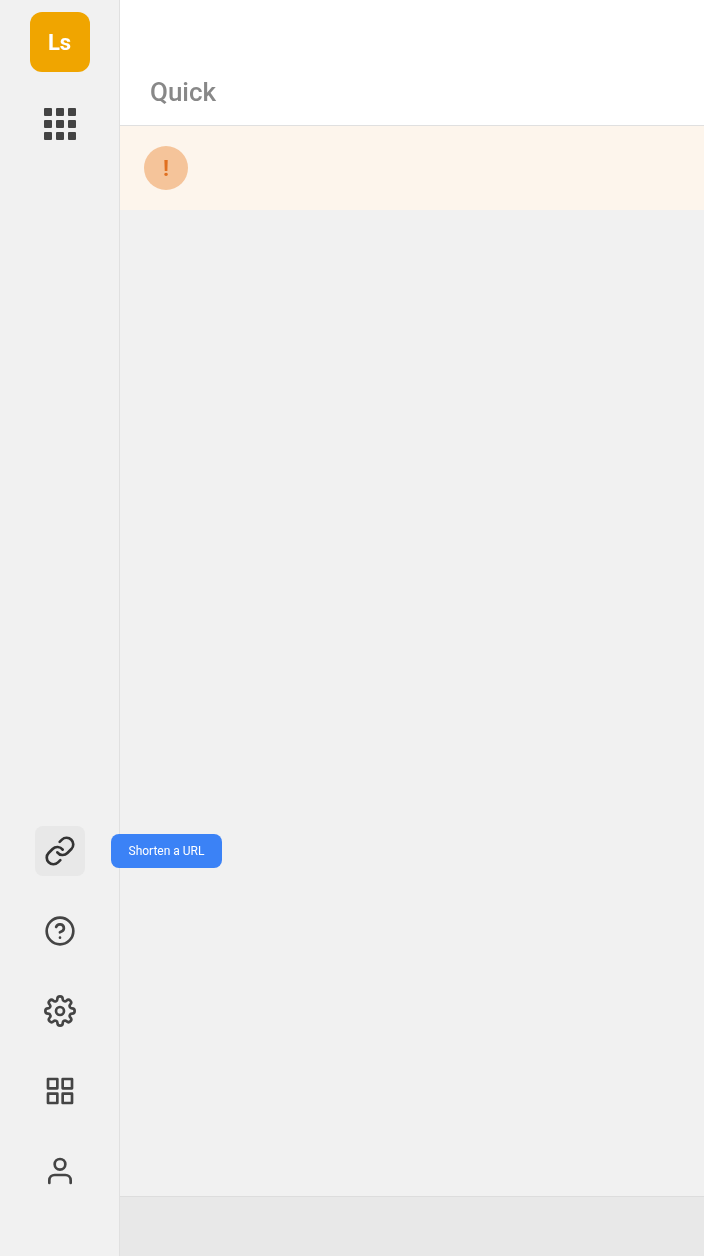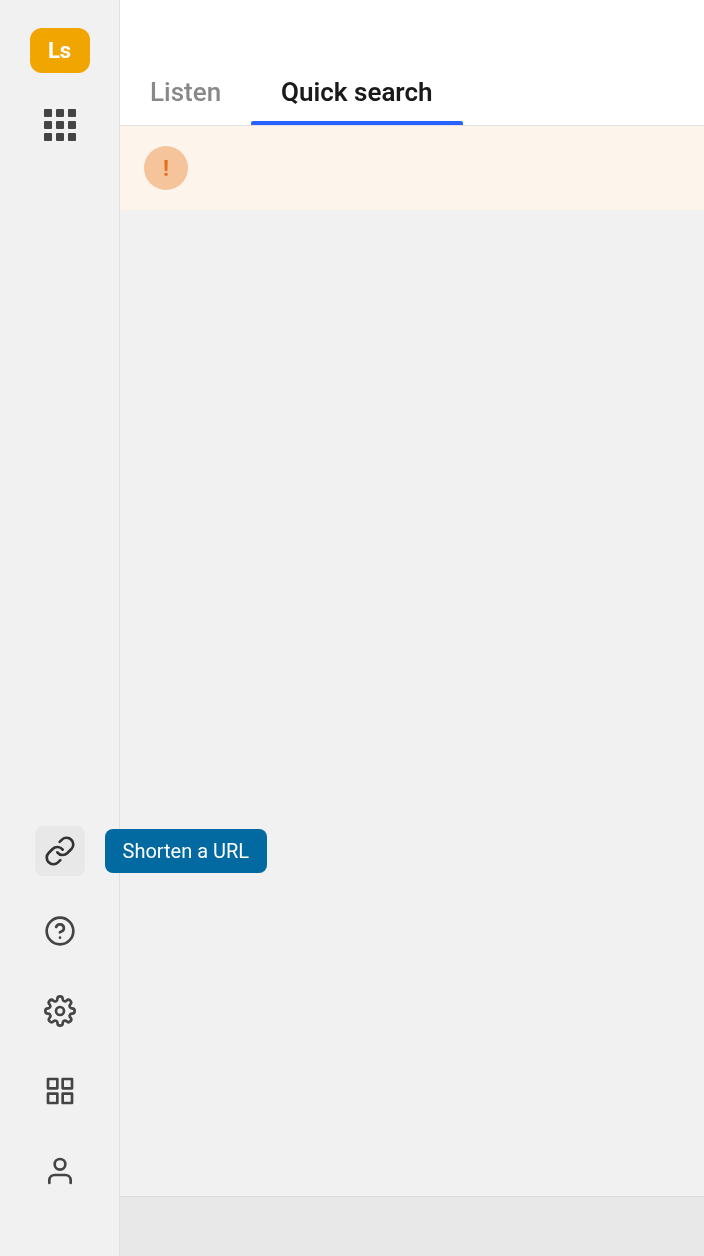--- a/index.html
+++ b/index.html
@@ -26,27 +26,27 @@
       flex-direction: column;
       align-items: center;
       padding: 0;
       position: relative;
       border-right: 1px solid #e0e0e0;
       flex-shrink: 0;
     }
 
     .sidebar-logo {
       width: 60px;
-      height: 45px;
+      height: 60px;
       background: #f0a500;
       border-radius: 12px;
       display: flex;
       align-items: center;
       justify-content: center;
-      margin-top: 28px;
+      margin-top: 12px;
       margin-bottom: 30px;
     }
 
     .sidebar-logo-text {
       color: white;
       font-size: 22px;
       font-weight: 700;
     }
 
     .sidebar-grid-icon {
@@ -98,28 +98,28 @@
     }
 
     .sidebar-icon-btn svg {
       width: 32px;
       height: 32px;
     }
 
     
     .tooltip {
       position: absolute;
-      left: 70px;
+      left: 76px;
       top: 50%;
       transform: translateY(-50%);
-      background: #0369a1;
+      background: #3b82f6;
       color: white;
       padding: 10px 18px;
       border-radius: 8px;
-      font-size: 20px;
+      font-size: 12px;
       white-space: nowrap;
       z-index: 100;
       pointer-events: none;
     }
 
     
     .main-content {
       flex: 1;
       display: flex;
       flex-direction: column;
@@ -278,24 +278,21 @@
         <circle cx="12" cy="7" r="4"></circle>
       </svg>
     </div>
   </div>
 </div>
 
 <div class="main-content">
 
   <div class="tab-bar">
     <div class="tab">
-      <span>Listen</span>
-    </div>
-    <div class="tab active">
-      <span>Quick search</span>
+      <span>Quick</span>
     </div>
   </div>
 
   <div class="alert-banner">
     <div class="alert-icon-circle">
       <span>!</span>
     </div>
   </div>
 
   <div class="content-area"></div>

